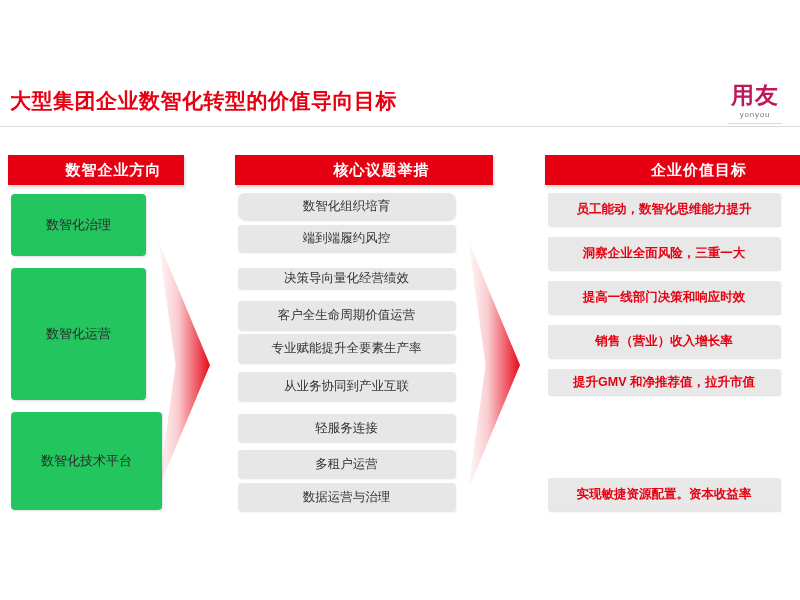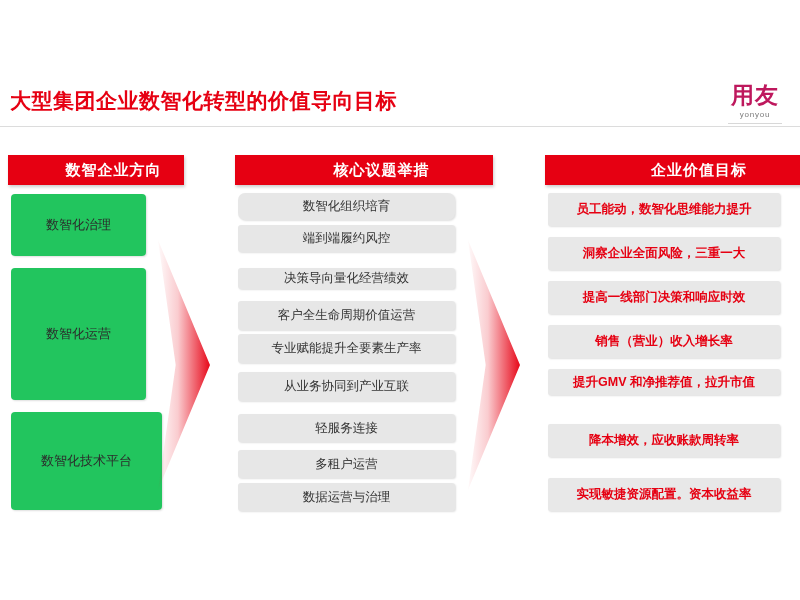--- a/index.html
+++ b/index.html
@@ -176,16 +176,15 @@
 
   <div class="chevron" style="left:468px; top:240px; width:52px; height:250px;"></div>
 
   <div class="col-header" style="left:545px; top:155px; width:238px; height:30px;">企业价值目标</div>
 
   <div class="cell c3" style="left:548px; top:193px; width:232px; height:33px;">员工能动，数智化思维能力提升</div>
   <div class="cell c3" style="left:548px; top:237px; width:232px; height:33px;">洞察企业全面风险，三重一大</div>
   <div class="cell c3" style="left:548px; top:281px; width:232px; height:33px;">提高一线部门决策和响应时效</div>
   <div class="cell c3" style="left:548px; top:325px; width:232px; height:33px;">销售（营业）收入增长率</div>
   <div class="cell c3" style="left:548px; top:369px; width:232px; height:26px;">提升GMV 和净推荐值，拉升市值</div>
-  <div class="cell c3" style="left:548px; top:424px; width:232px; height:33px;">降本增效，应收账款周转率</div>
   <div class="cell c3" style="left:548px; top:478px; width:232px; height:33px;">实现敏捷资源配置。资本收益率</div>
 
 </div>
 
 </body></html>

